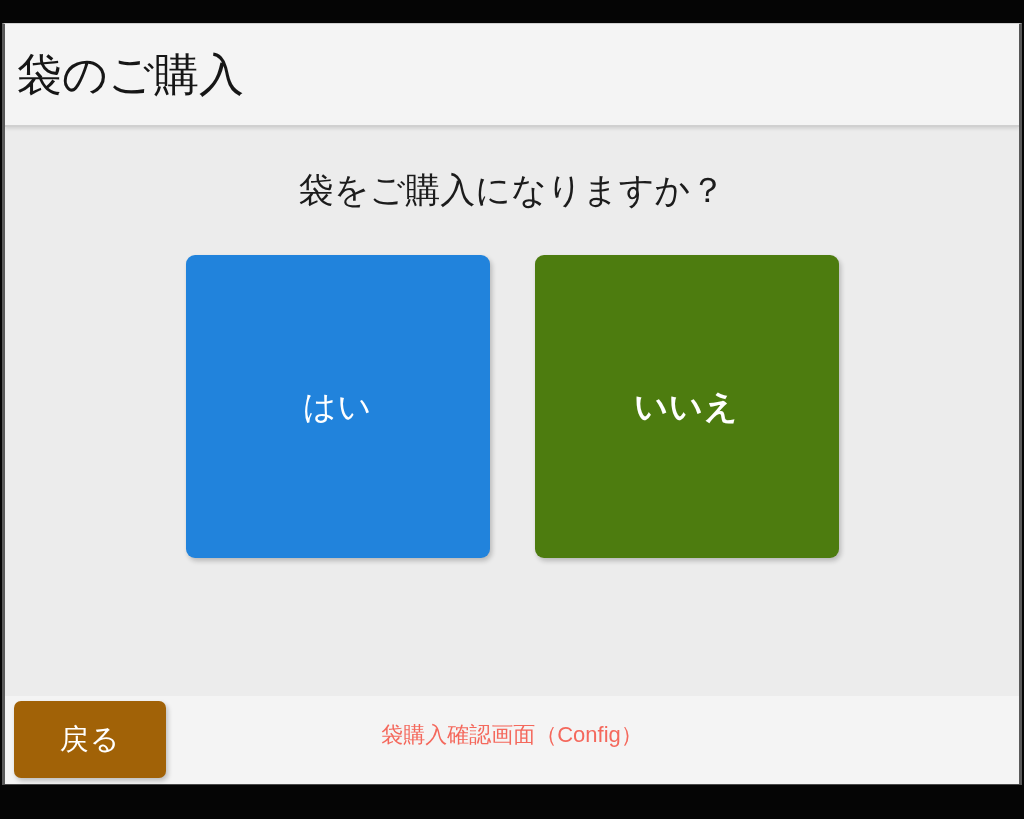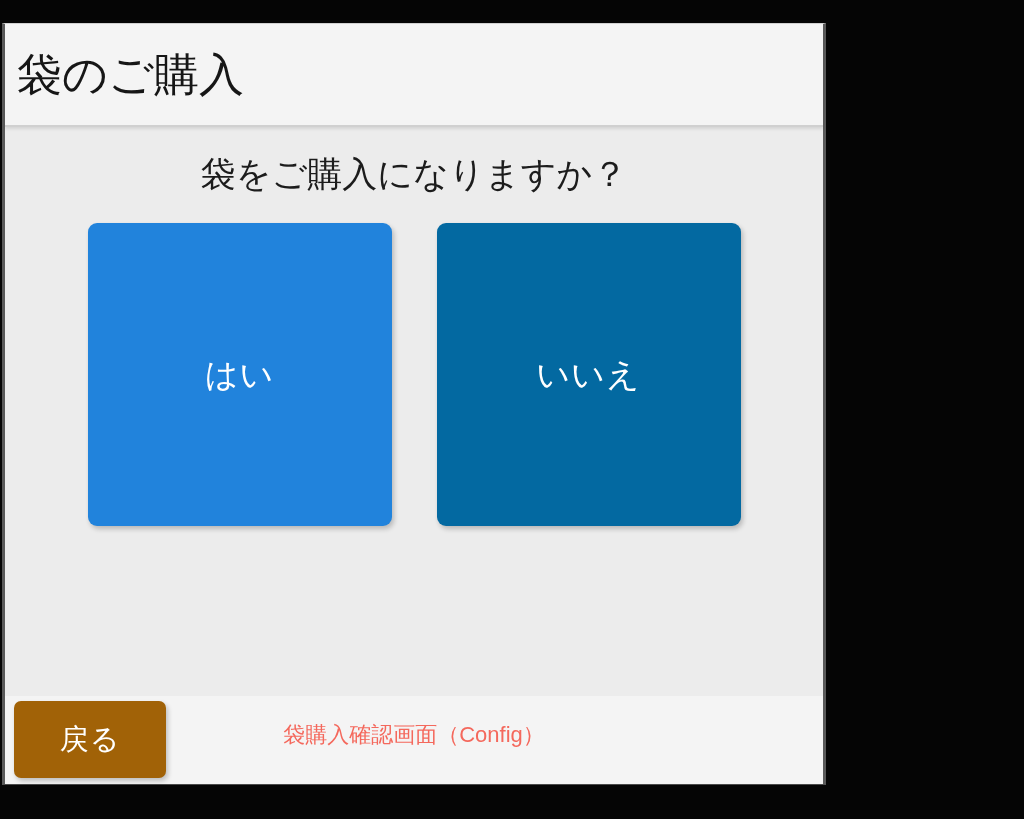--- a/index.html
+++ b/index.html
@@ -22,21 +22,21 @@
     width: 1024px;
     height: 819px;
     background: #050505;
   }
 
   
   #app-window {
     position: absolute;
     left: 2px;
     top: 23px;
-    width: 824px;
+    width: 1020px;
     height: 762px;
     background: #ececec;
     border-left: 3px solid #5a5a5a;
     border-right: 3px solid #5a5a5a;
     border-top: 1px solid #d2d2d2;
     border-bottom: 1px solid #4a4a4a;
     box-sizing: border-box;
     display: flex;
     flex-direction: column;
   }
@@ -68,21 +68,21 @@
   
   #app-main {
     flex: 1 1 auto;
     background: #ececec;
     position: relative;
     display: flex;
     flex-direction: column;
     align-items: center;
   }
   #confirm-question {
-    margin: 0;
+    margin: 16px;
     padding-top: 26px;
     font-size: 35px;
     font-weight: 400;
     color: #1c1c1c;
     line-height: 1.2;
     white-space: nowrap;
   }
 
   #choice-row {
     margin-top: 28px;
@@ -104,21 +104,21 @@
     display: flex;
     align-items: center;
     justify-content: center;
     box-shadow: 2px 3px 5px rgba(0,0,0,0.22);
     cursor: pointer;
     padding: 8px;
     letter-spacing: 1px;
     text-align: center;
   }
   #yes-button { background: #2183dc; }
-  #no-button  { background: #0369a1; }
+  #no-button  { background: #4d7c0f; font-weight: bold; }
 
   
   #app-footer {
     flex: 0 0 auto;
     height: 88px;
     background: #f4f4f4;
     position: relative;
     box-sizing: border-box;
   }
   #back-button {

